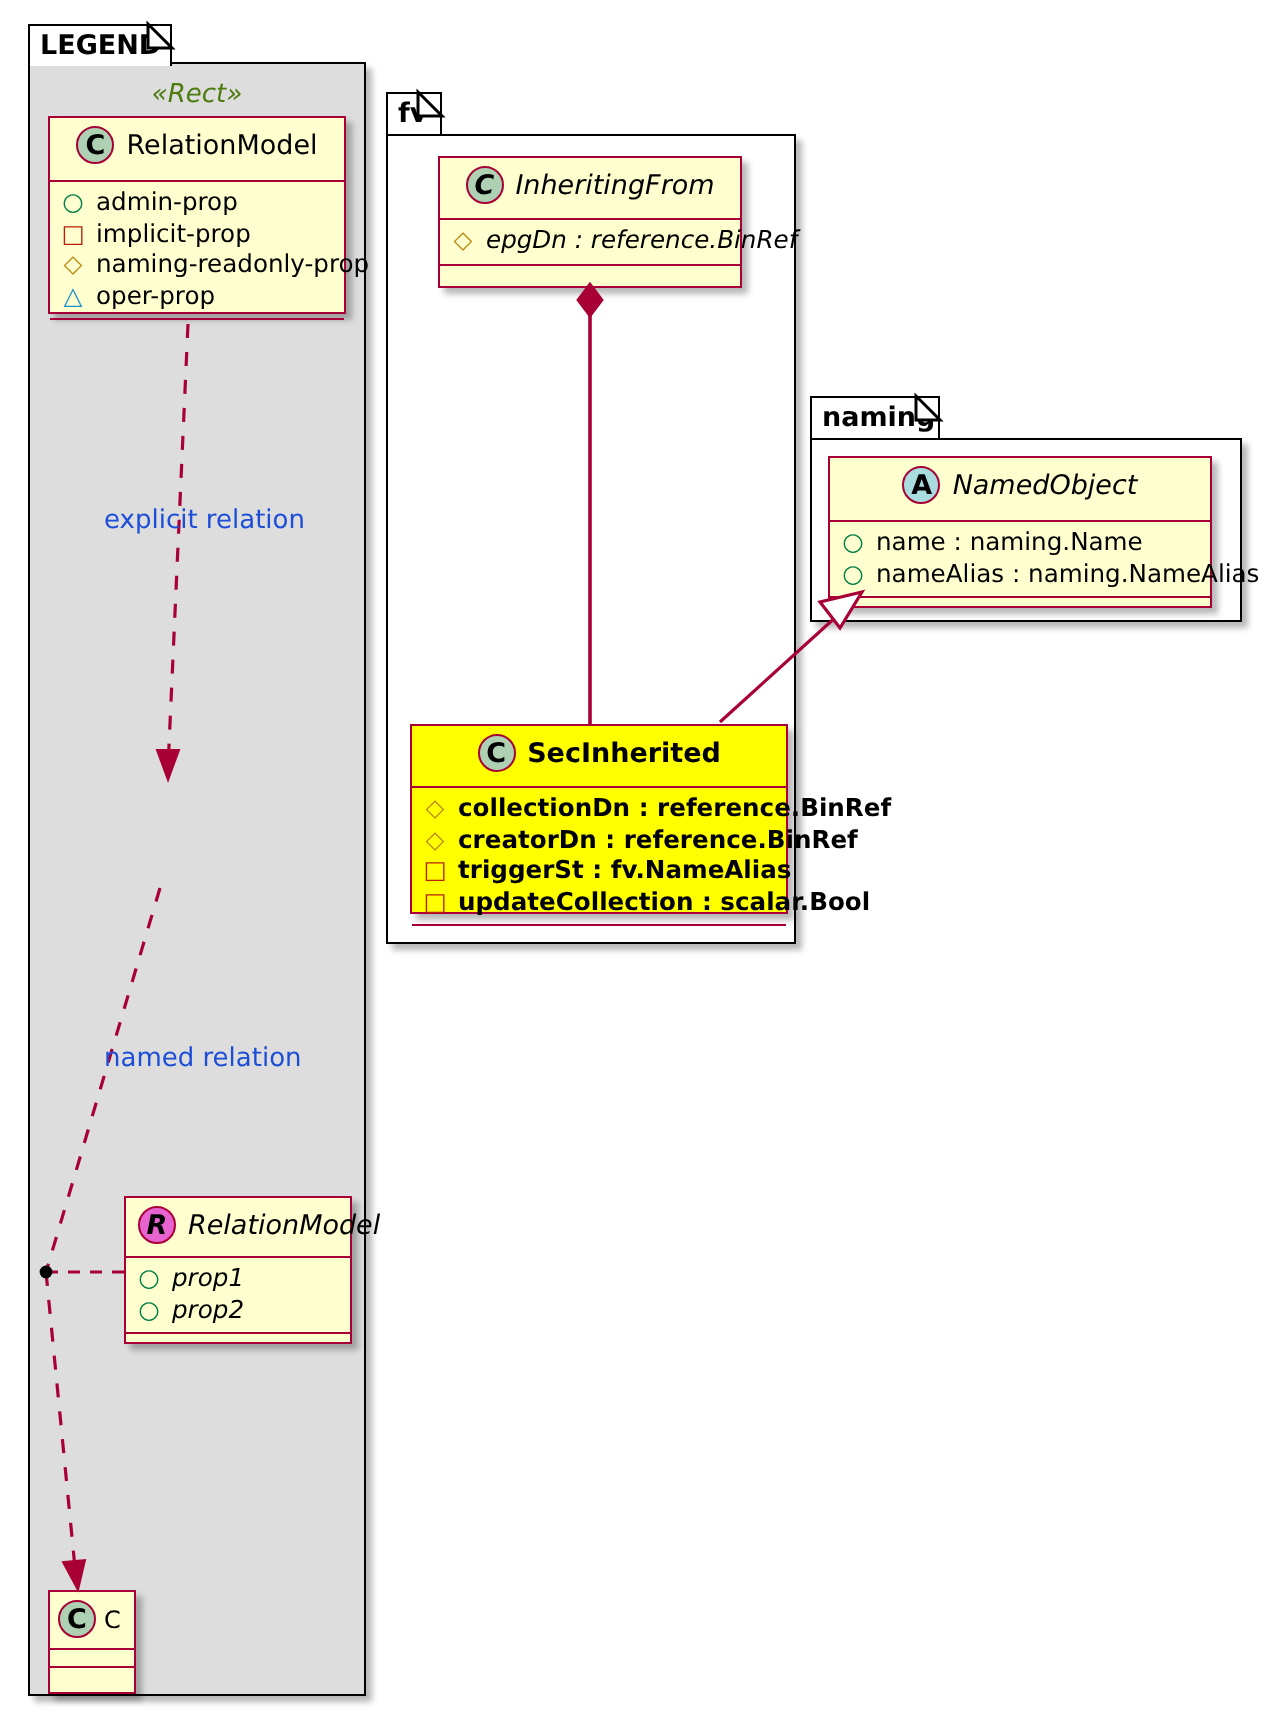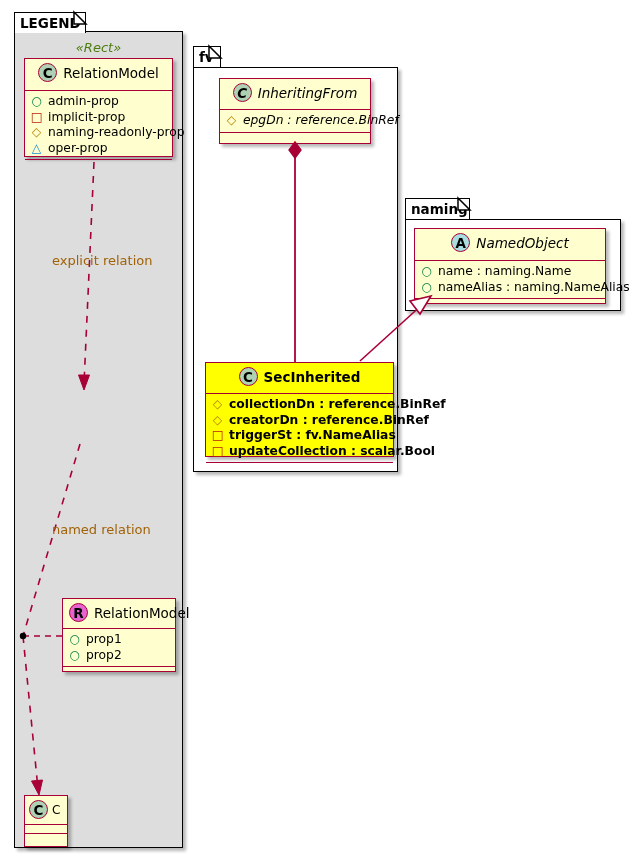--- a/index.html
+++ b/index.html
@@ -46,21 +46,21 @@
   .hdr .nm{vertical-align:middle;margin-left:6px;}
   .hdr .nm.ital{font-style:italic;}
   .stereo{position:absolute;font-size:13px;font-style:italic;color:#4d7c0f;text-align:center;}
 
   
   .ic-green{color:#038048;}
   .ic-red{color:#B8220B;}
   .ic-gold{color:#B8860B;}
   .ic-blue{color:#1E90D0;}
 
-  .lbl{position:absolute;font-size:13px;color:#a16207;white-space:nowrap;text-align:center;}
+  .lbl{position:absolute;font-size:13px;color:#1d4ed8;white-space:nowrap;text-align:center;}
   svg.ov{position:absolute;left:0;top:0;width:632px;height:863px;overflow:visible;}
 </style>
 </head>
 <body>
 
 <div class="canvas">
 
   <div class="pkg" style="left:14px;top:31px;width:169px;height:817px;background:#DDDDDD;"></div>
   <div class="pkg-tab" style="left:14px;top:12px;width:72px;">
     <span>LEGEND</span>
@@ -90,21 +90,21 @@
       </div>
       <div class="row">
         <span class="ic ic-blue">△</span>
         <span>oper-prop</span>
       </div>
     </div>
     <div class="foot"></div>
   </div>
 
 
-  <div class="cls" style="left:62px;top:598px;width:114px;height:74px;">
+  <div class="cls" style="left:62px;top:598px;width:114px;height:74px;font-style:italic;">
     <div class="hdr" style="height:30px;text-align:left;padding-left:6px;">
       <span class="badge r">R</span><span class="nm">RelationModel</span>
     </div>
     <div class="body">
       <div class="row">
         <span class="ic ic-green">○</span>
         <span>prop1</span>
       </div>
       <div class="row">
         <span class="ic ic-green">○</span>

